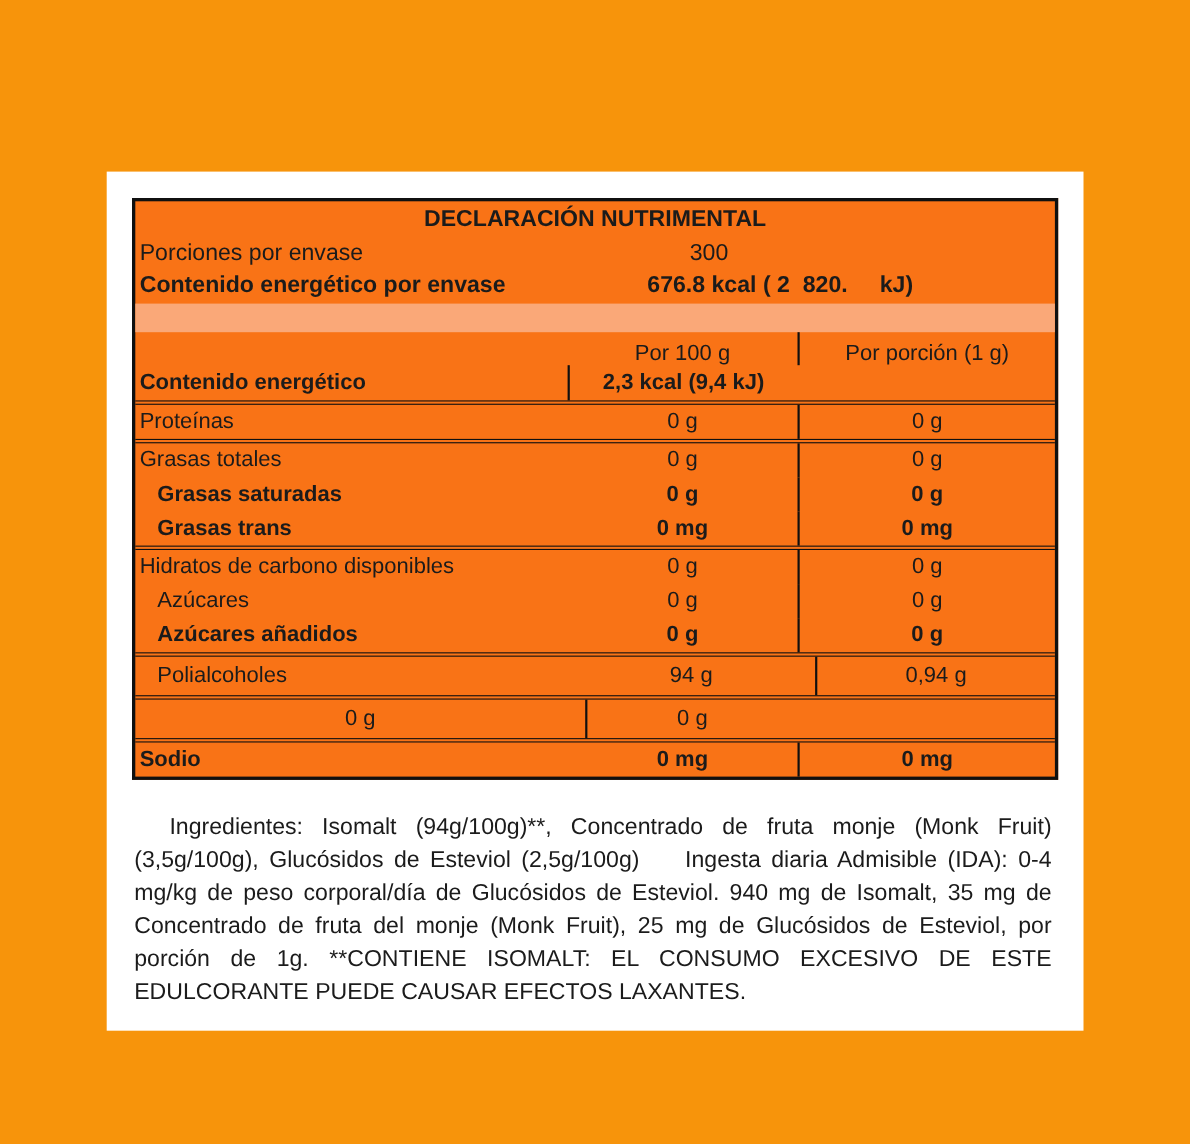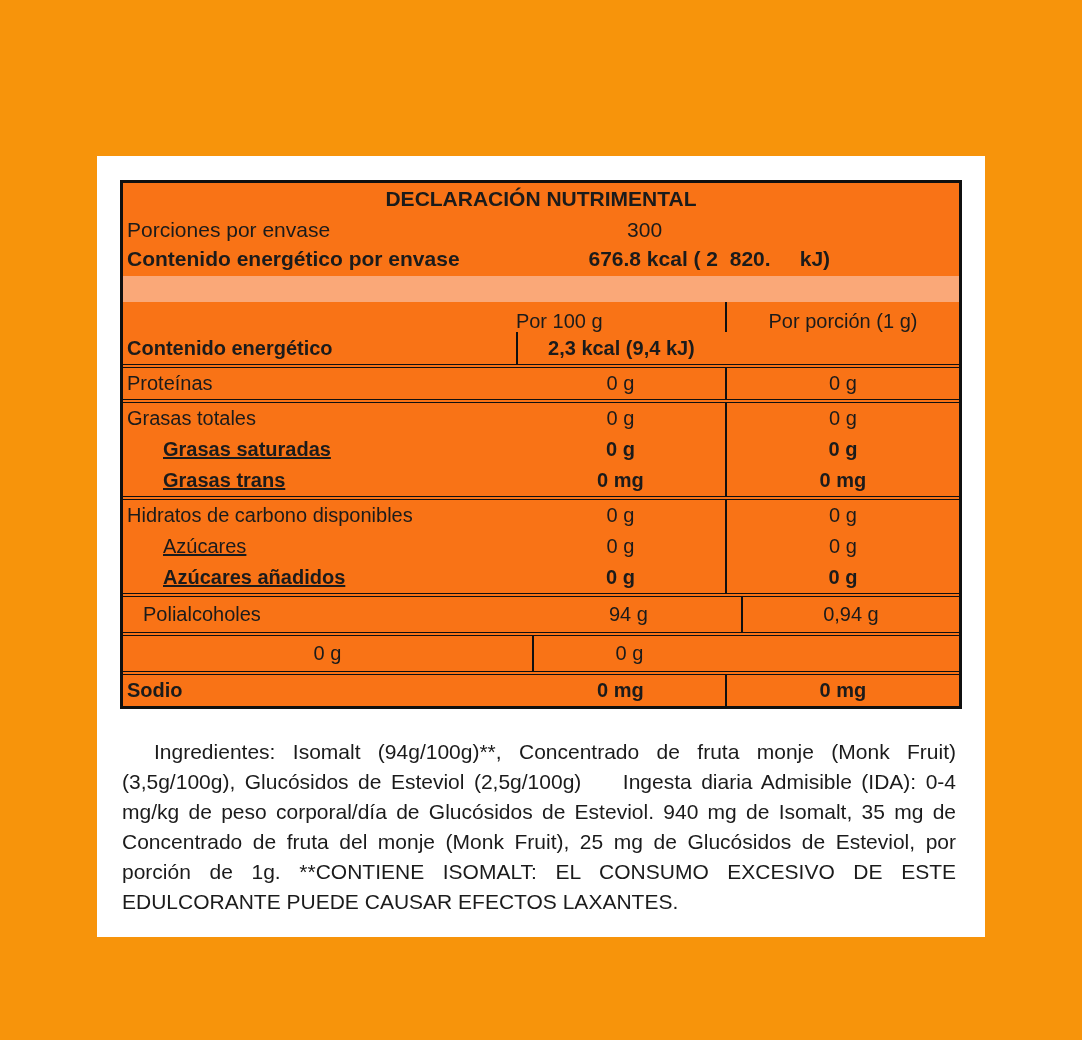--- a/index.html
+++ b/index.html
@@ -20,34 +20,34 @@
     height:32px;display:flex;align-items:center;justify-content:center;
     font-weight:bold;font-size:21px;letter-spacing:0px;
   }
   .t-toprow{display:flex;align-items:center;height:29px;font-size:21px;}
   .t-toprow .lab{padding-left:4px;white-space:nowrap;}
   .t-toprow .val{flex:1;text-align:center;white-space:pre;}
   .t-toprow.b{font-weight:bold;}
   .band{height:26px;margin-top:3px;}
   .grid{display:grid;grid-template-columns:47% 25% 28%;}
   .grid .c1{padding-left:4px;white-space:nowrap;}
-  .grid .c2{text-align:left;}
+  .grid .c2{text-align:center;}
   .grid .c3{text-align:center;border-left:2px solid #101010;}
   .t-head{font-size:20px;}
   .t-head .c2,.t-head .c3{padding-top:8px;height:22px;}
   .t-energy{font-size:20px;font-weight:bold;}
   .t-energy > div{height:32px;display:flex;align-items:center;justify-content:center;}
   .t-energy .c1{justify-content:flex-start;}
   .group{border-top:4px double #101010;}
   .row{font-size:20px;}
   .row > div{height:31px;display:flex;align-items:center;justify-content:center;}
   .row .c1{justify-content:flex-start;}
   .row.tall > div{height:35px;margin-left:16px;}
   .row.b{font-weight:bold;}
-  .row.ind .c1{padding-left:40px;text-decoration:underline;}
+  .row.ind .c1{padding-left:20px;}
   .ingredients{
     position:absolute;left:25px;top:560px;width:834px;
     font-size:21px;line-height:30px;color:#1b1b1b;
     text-align:justify;
   }
   .bold{font-weight:normal;margin-left:32px;}
 </style>
 </head>
 <body style="background: rgb(247, 148, 11);">
 

